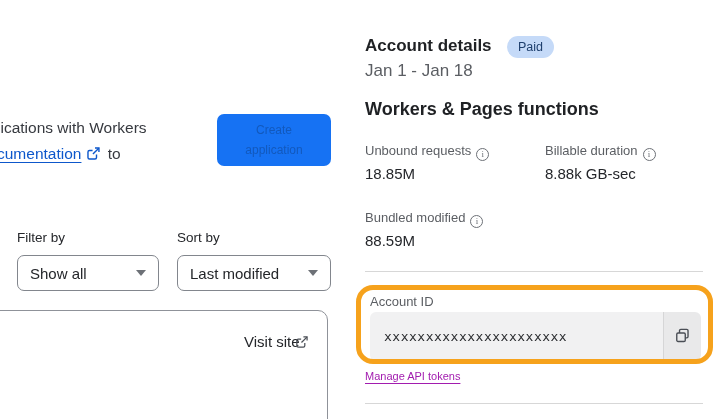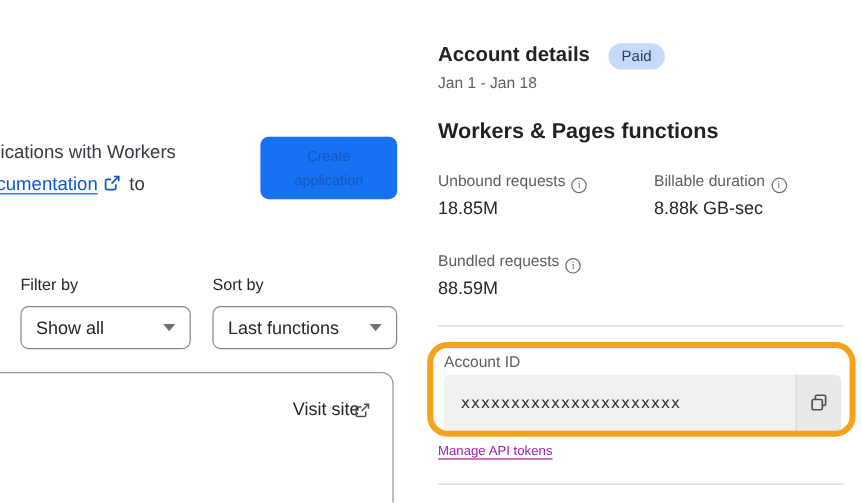--- a/index.html
+++ b/index.html
@@ -26,21 +26,21 @@
   .site-card { position:absolute; left:-14px; top:310px; width:342px; height:130px;
     background:#fff; border:1px solid #8f9299; border-radius:0 10px 0 0; }
   .visit-site { position:absolute; left:244px; top:333px; font-size:15px; color:#24262a;
     text-underline-offset:4px; cursor:pointer; }
   .visit-ext { position:absolute; left:295px; top:335px; }
 
   
   .acct-title { position:absolute; left:365px; top:36px; font-size:17px; font-weight:700; color:#1f2124; }
   .paid-badge { position:absolute; left:507px; top:36px; height:22px; padding:0 11px;
     background:#c5daf8; color:#1e3f6e; font-size:12.5px; line-height:22px; border-radius:11px; }
-  .date-range { position:absolute; left:365px; top:61px; font-size:13px; color:#5b5e63; }
+  .date-range { position:absolute; left:365px; top:61px; font-size:17px; color:#5b5e63; }
   .section-title { position:absolute; left:365px; top:99px; font-size:18px; font-weight:700; color:#1f2124; }
 
   .stat-label { position:absolute; font-size:13px; color:#5b5e63; }
   .stat-value { position:absolute; font-size:15px; color:#24262a; }
   .info-icon { display:inline-flex; align-items:center; justify-content:center;
     width:13px; height:13px; margin-left:5px; border:1px solid #6d7177; border-radius:50%;
     font-size:9px; color:#6d7177; vertical-align:-2px; font-family:"Liberation Serif",serif; }
   .info-icon::after { content:"i"; }
 
   .divider { position:absolute; left:365px; width:338px; height:1px; background:#d7d7d7; }
@@ -80,21 +80,21 @@
   </button>
 
   <div class="ctrl-label" style="left:17px; top:230px;">Filter by</div>
   <div class="dropdown" style="left:17px; top:255px; width:142px;">
     <span class="val">Show all</span>
     <span class="caret"></span>
   </div>
 
   <div class="ctrl-label" style="left:177px; top:230px;">Sort by</div>
   <div class="dropdown" style="left:177px; top:255px; width:154px;">
-    <span class="val">Last functions</span>
+    <span class="val">Last modified</span>
     <span class="caret"></span>
   </div>
 
   <div class="site-card"></div>
   <a class="visit-site">Visit site</a>
   <span class="visit-ext"><svg width="14" height="14" viewBox="0 0 16 16">
         <path d="M11.2 9v3.3c0 .9-.7 1.6-1.6 1.6H3.7c-.9 0-1.6-.7-1.6-1.6V6.4c0-.9.7-1.6 1.6-1.6H7" fill="none" stroke="#4a4e55" stroke-width="1.4"></path>
         <path d="M9.6 2.2h4.2v4.2" fill="none" stroke="#4a4e55" stroke-width="1.4"></path>
         <path d="M13.6 2.4L7.4 8.6" fill="none" stroke="#4a4e55" stroke-width="1.4"></path>
       </svg></span>
@@ -108,21 +108,21 @@
     <span>Unbound requests</span><span class="info-icon"></span>
   </div>
   <div class="stat-value" style="left:365px; top:165px;">18.85M</div>
 
   <div class="stat-label" style="left:545px; top:143px;">
     <span>Billable duration</span><span class="info-icon"></span>
   </div>
   <div class="stat-value" style="left:545px; top:165px;">8.88k GB-sec</div>
 
   <div class="stat-label" style="left:365px; top:210px;">
-    <span>Bundled requests</span><span class="info-icon"></span>
+    <span>Bundled modified</span><span class="info-icon"></span>
   </div>
   <div class="stat-value" style="left:365px; top:232px;">88.59M</div>
 
   <div class="divider" style="top:271px;"></div>
 
   <div class="acct-id-label">Account ID</div>
   <div class="acct-id-group">
     <input class="acct-id-input" readonly="" value="xxxxxxxxxxxxxxxxxxxxxx" style="">
     <button class="copy-btn">
       <span><svg width="17" height="17" viewBox="0 0 16 16">

